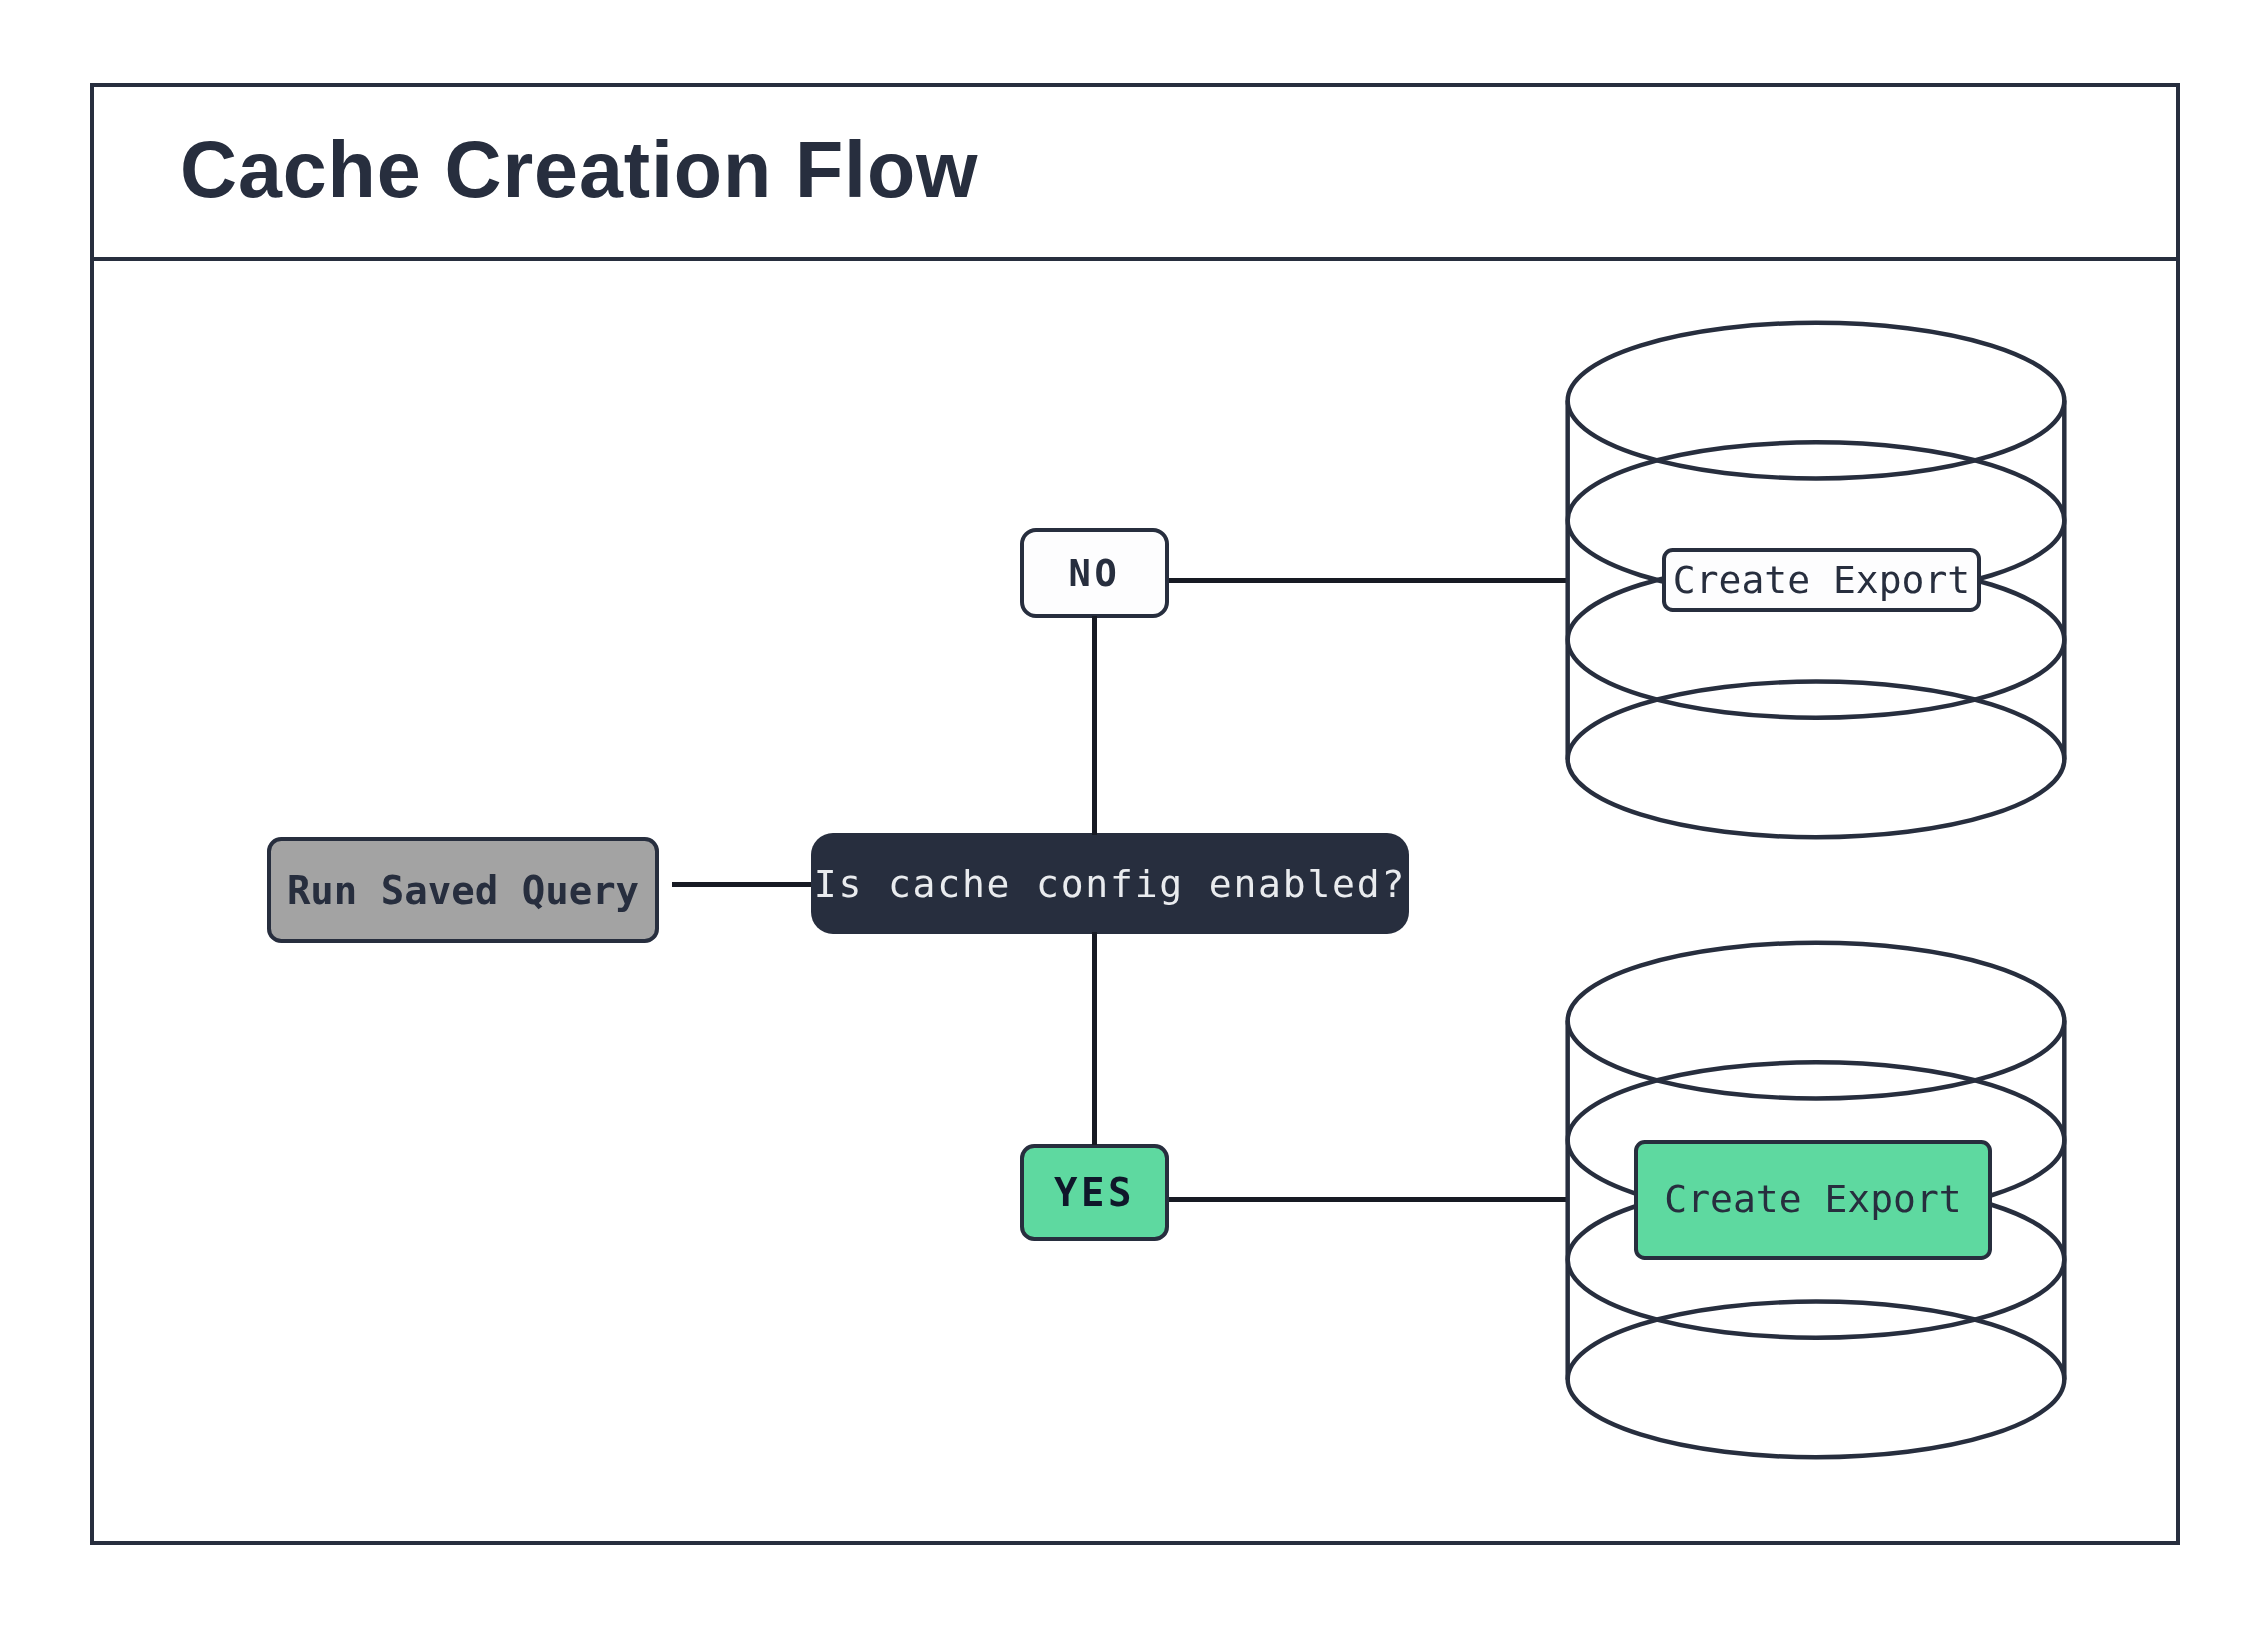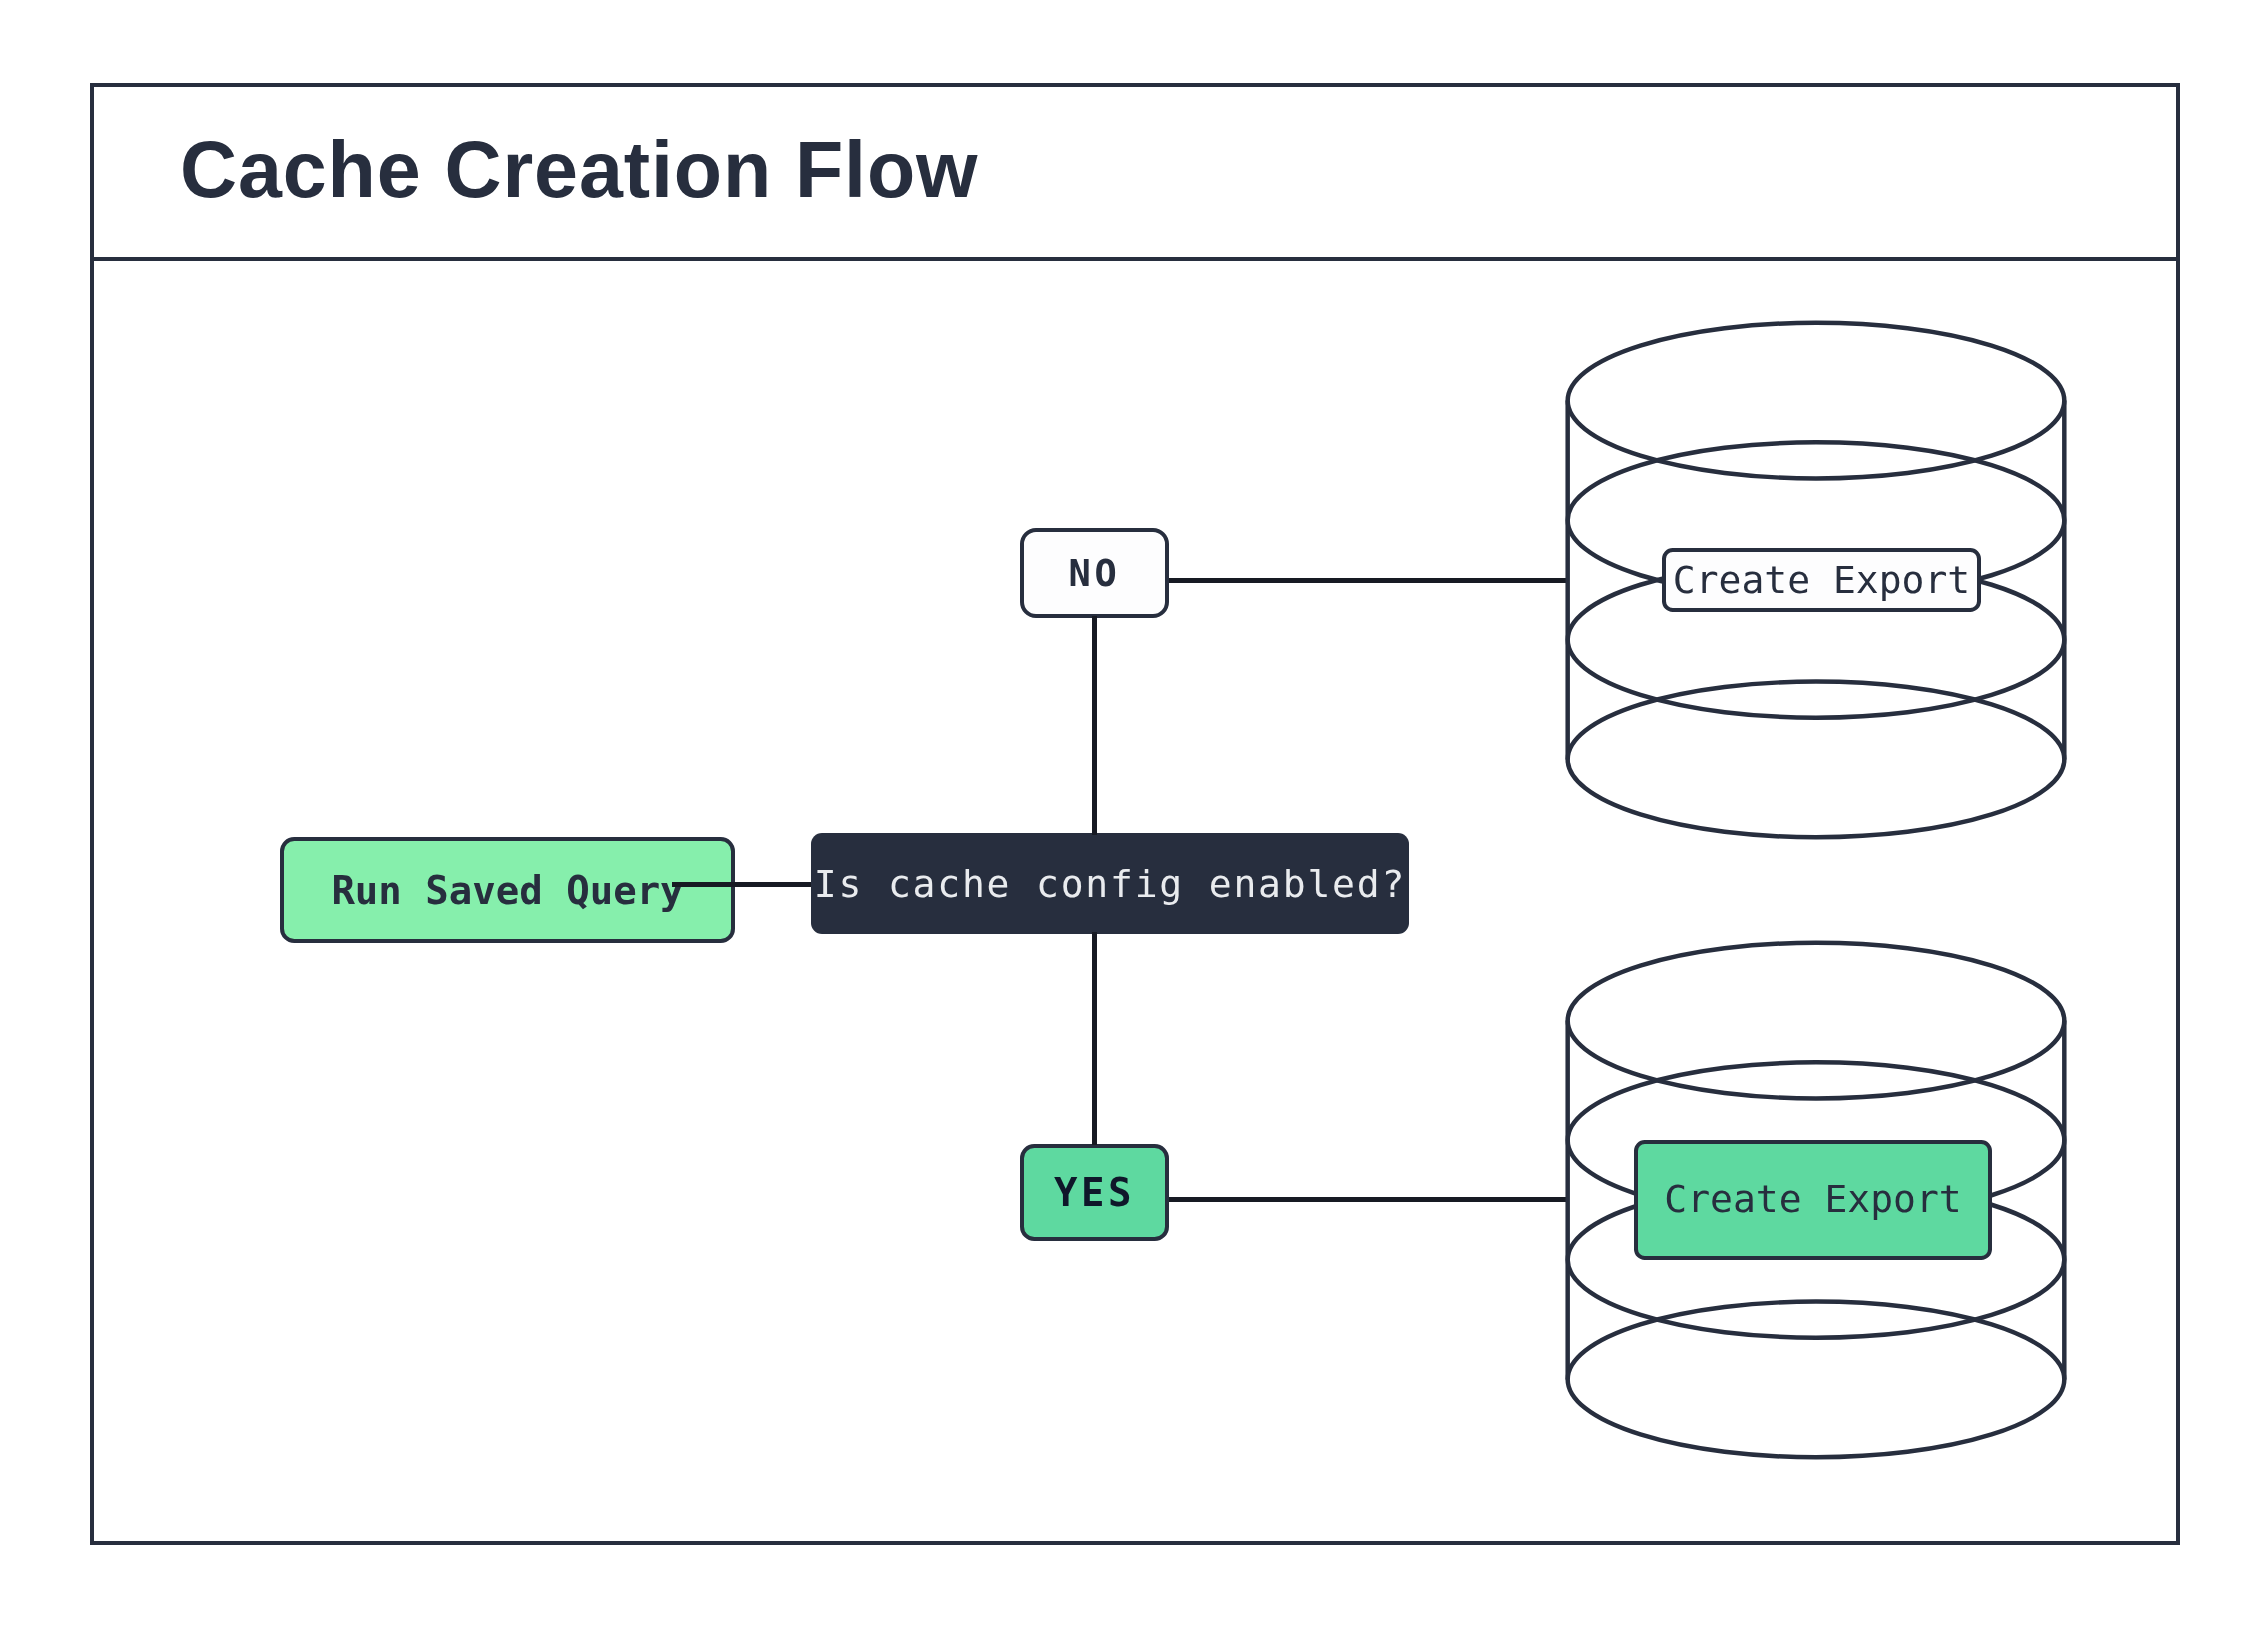--- a/index.html
+++ b/index.html
@@ -51,32 +51,32 @@
   .node {
     position: absolute;
     box-sizing: border-box;
     display: flex;
     align-items: center;
     justify-content: center;
     text-align: center;
     white-space: nowrap;
   }
   .node-start {
-    left: 280px; top: 837px; width: 455px; height: 106px;
-    background: #86efac;
+    left: 267px; top: 837px; width: 392px; height: 106px;
+    background: #a3a3a3;
     border: 4.5px solid #272e3e;
     border-radius: 14.3px;
     font-size: 39px;
     font-weight: 600;
     color: #272e3e;
   }
   .node-decision {
     left: 811px; top: 833px; width: 598px; height: 101px;
     background: #272e3e;
-    border-radius: 11px;
+    border-radius: 22px;
     font-size: 38px;
     font-weight: 500;
     color: #e9ebee;
     letter-spacing: 1.8px;
   }
   .node-no {
     left: 1020px; top: 528px; width: 149px; height: 90px;
     background: #fdfdfe;
     border: 4.5px solid #272e3e;
     border-radius: 16px;

